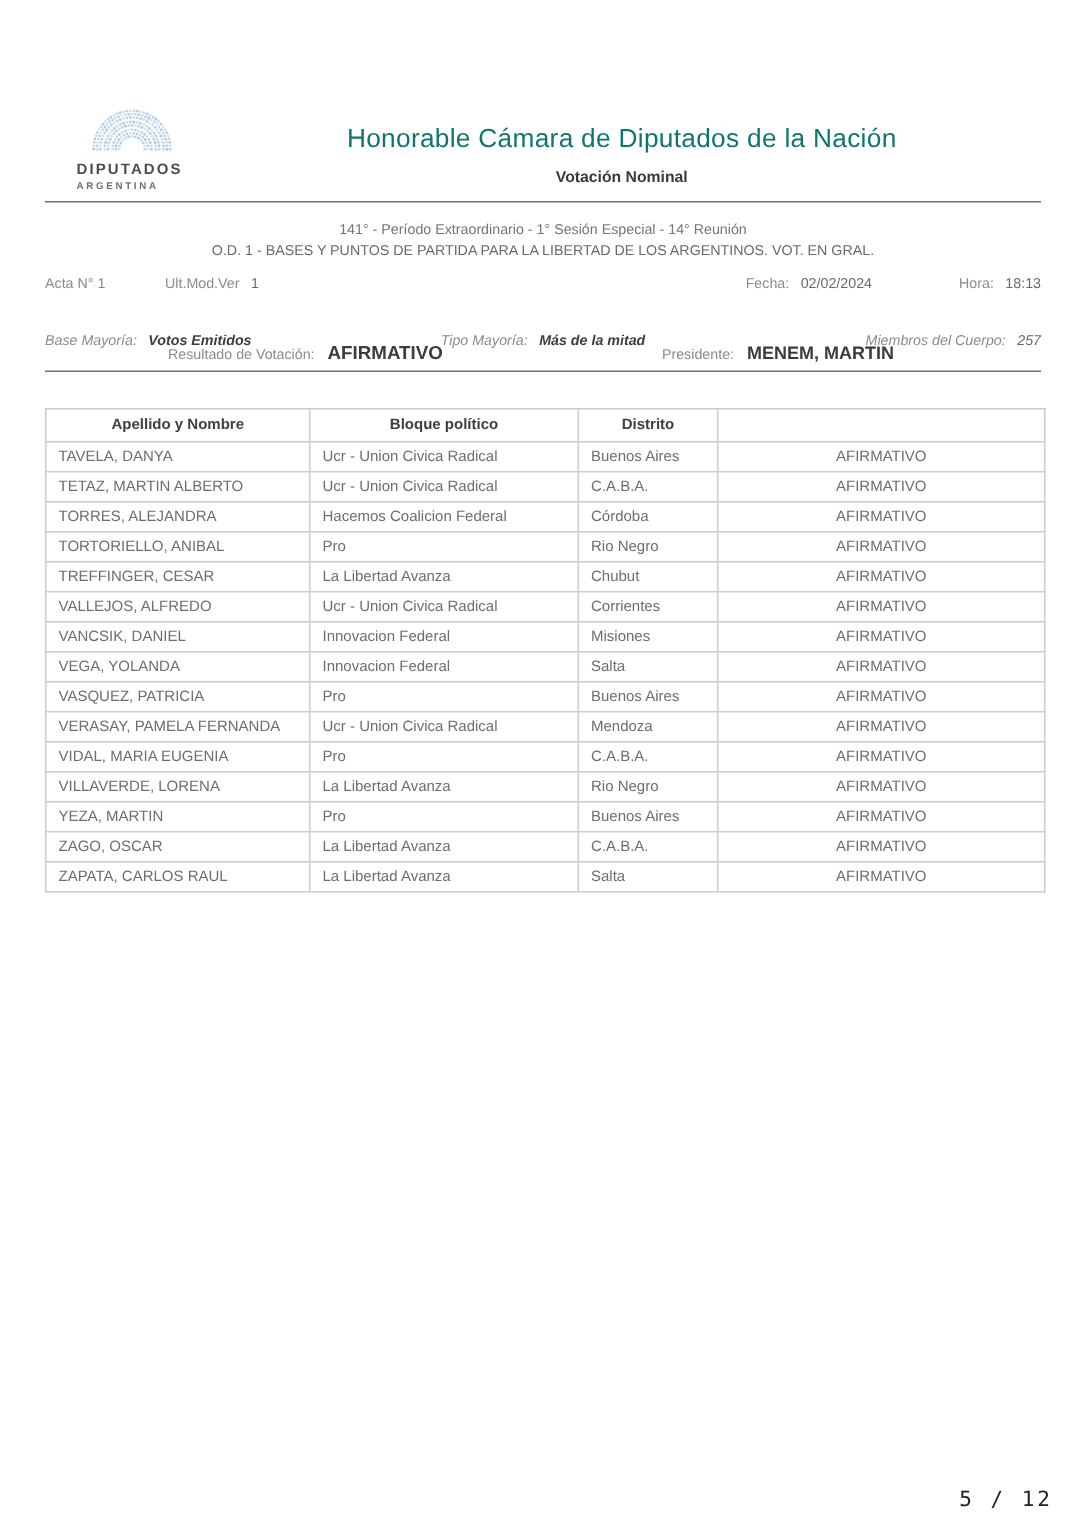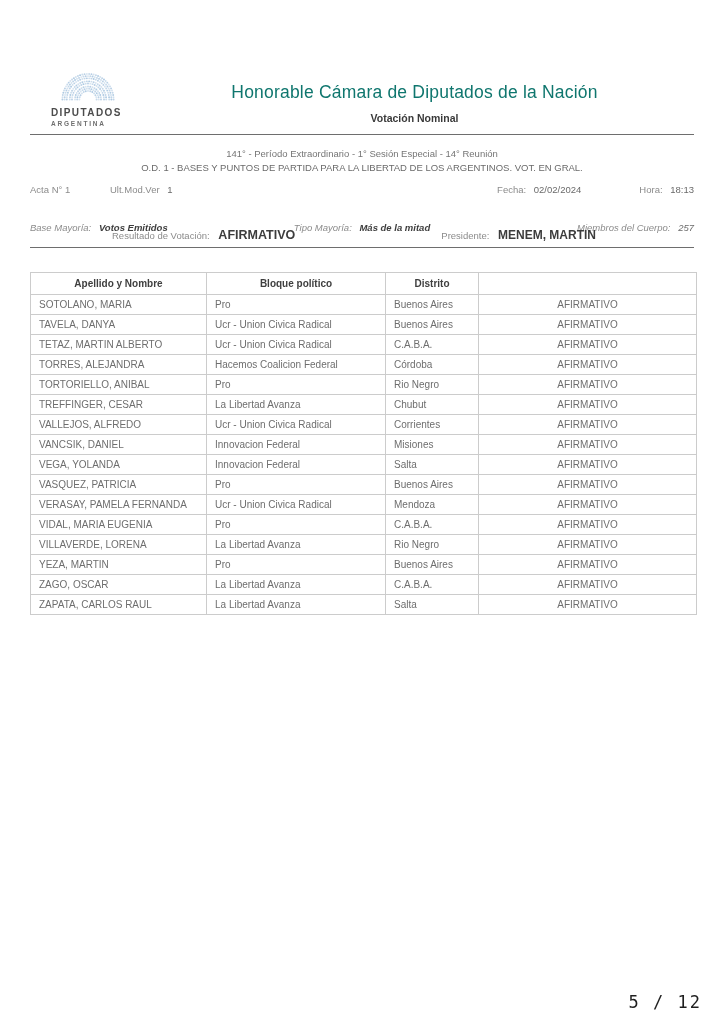--- a/index.html
+++ b/index.html
@@ -56,21 +56,21 @@
   table { border-collapse: collapse; width: 666px; table-layout: fixed; }
   th, td { border: 1px solid #cccccc; font-size: 10px; overflow: hidden; white-space: nowrap; }
   th { height: 22px; font-weight: 700; color: #3f3f3f; text-align: center; }
   td { height: 20px; padding: 0 8px; color: #6e6e6e; text-align: left; }
   td.vote { text-align: center; }
 
   
   .footer-page {
     position: absolute; top: 992px; right: 22px;
     font-family: "DejaVu Sans Mono", monospace;
-    font-size: 17px; letter-spacing: 2px; color: #1f1f1f;
+    font-size: 14px; letter-spacing: 2px; color: #1f1f1f;
   }
 </style>
 </head>
 <body>
 
 <div class="page">
 
   <div class="header">
     <div class="logo-block">
       <svg width="74" height="30" viewBox="0 0 74 30" id="logo-svg">
@@ -340,26 +340,20 @@
       <thead>
         <tr>
           <th>Apellido y Nombre</th>
           <th>Bloque político</th>
           <th>Distrito</th>
           <th></th>
         </tr>
       </thead>
       <tbody id="votes-tbody">
           <tr>
-            <td>SOTOLANO, MARIA</td>
-            <td>Pro</td>
-            <td>Buenos Aires</td>
-            <td class="vote">AFIRMATIVO</td>
-          </tr>
-          <tr>
             <td>TAVELA, DANYA</td>
             <td>Ucr - Union Civica Radical</td>
             <td>Buenos Aires</td>
             <td class="vote">AFIRMATIVO</td>
           </tr>
           <tr>
             <td>TETAZ, MARTIN ALBERTO</td>
             <td>Ucr - Union Civica Radical</td>
             <td>C.A.B.A.</td>
             <td class="vote">AFIRMATIVO</td>

